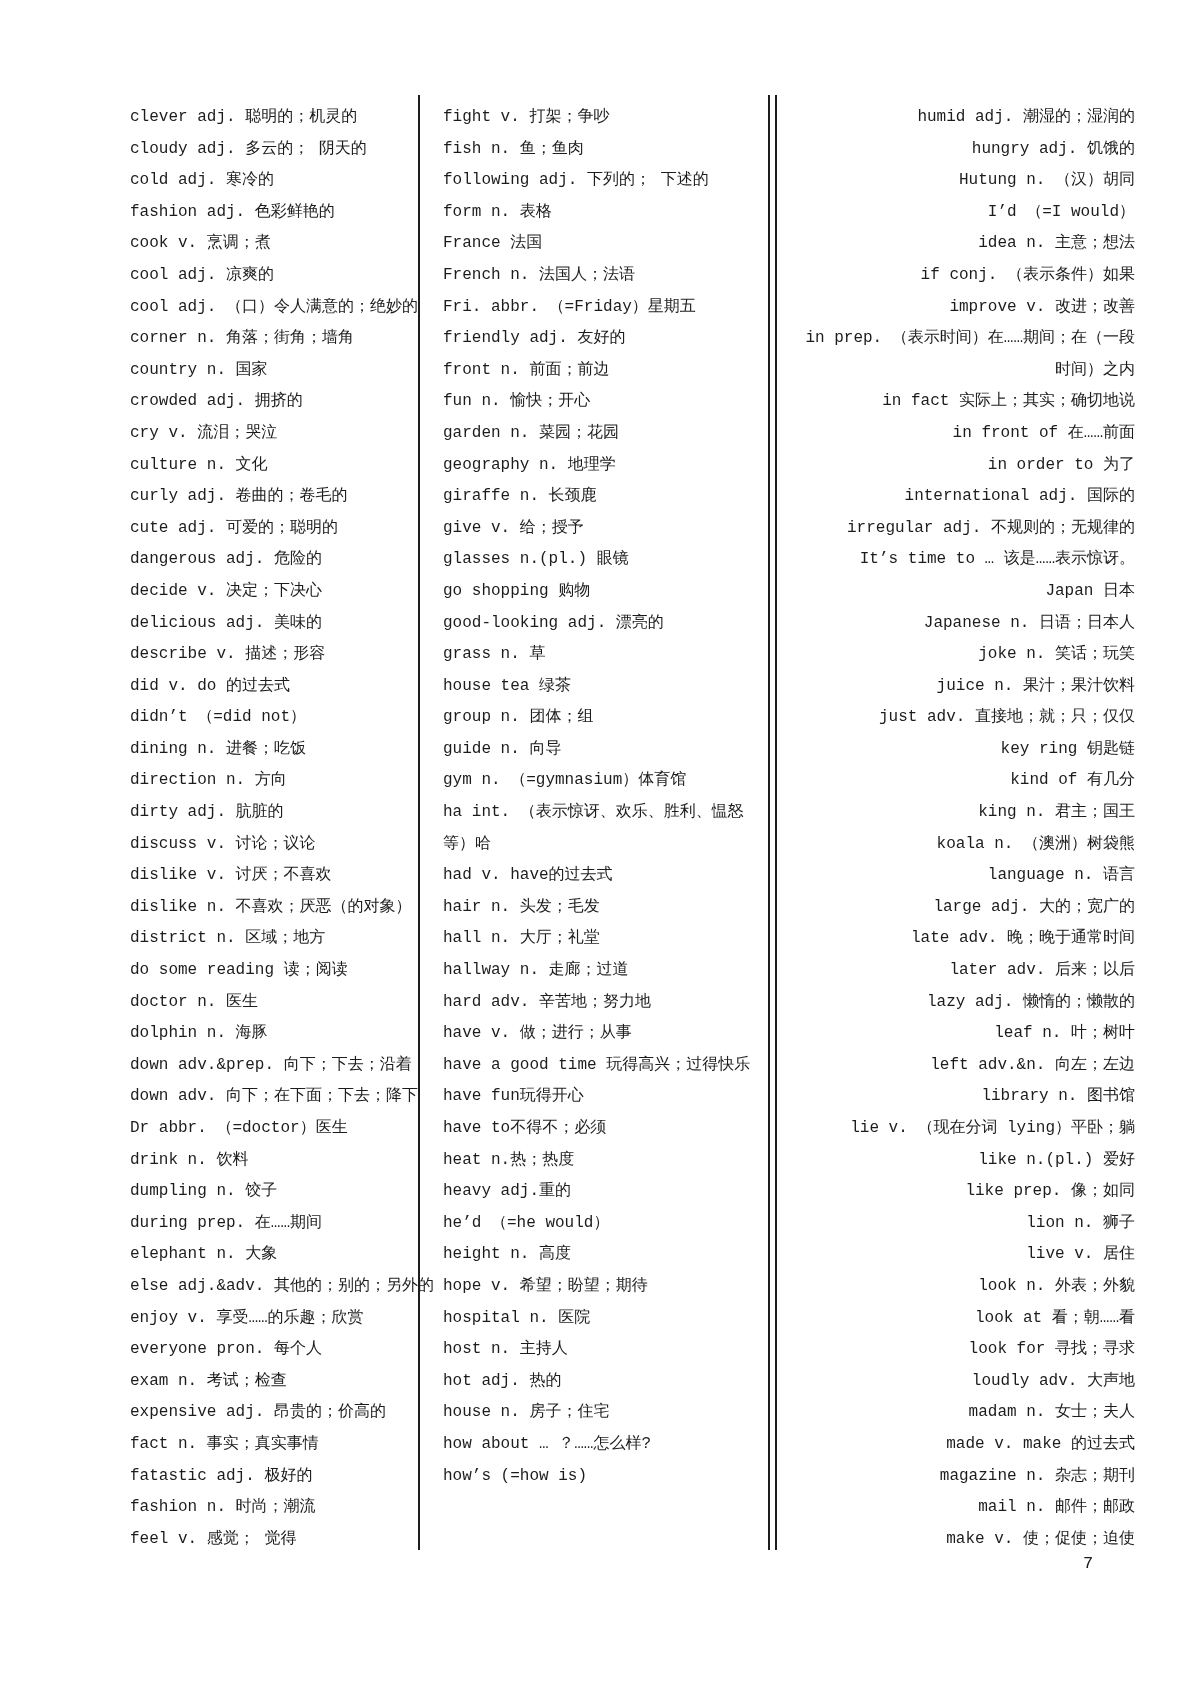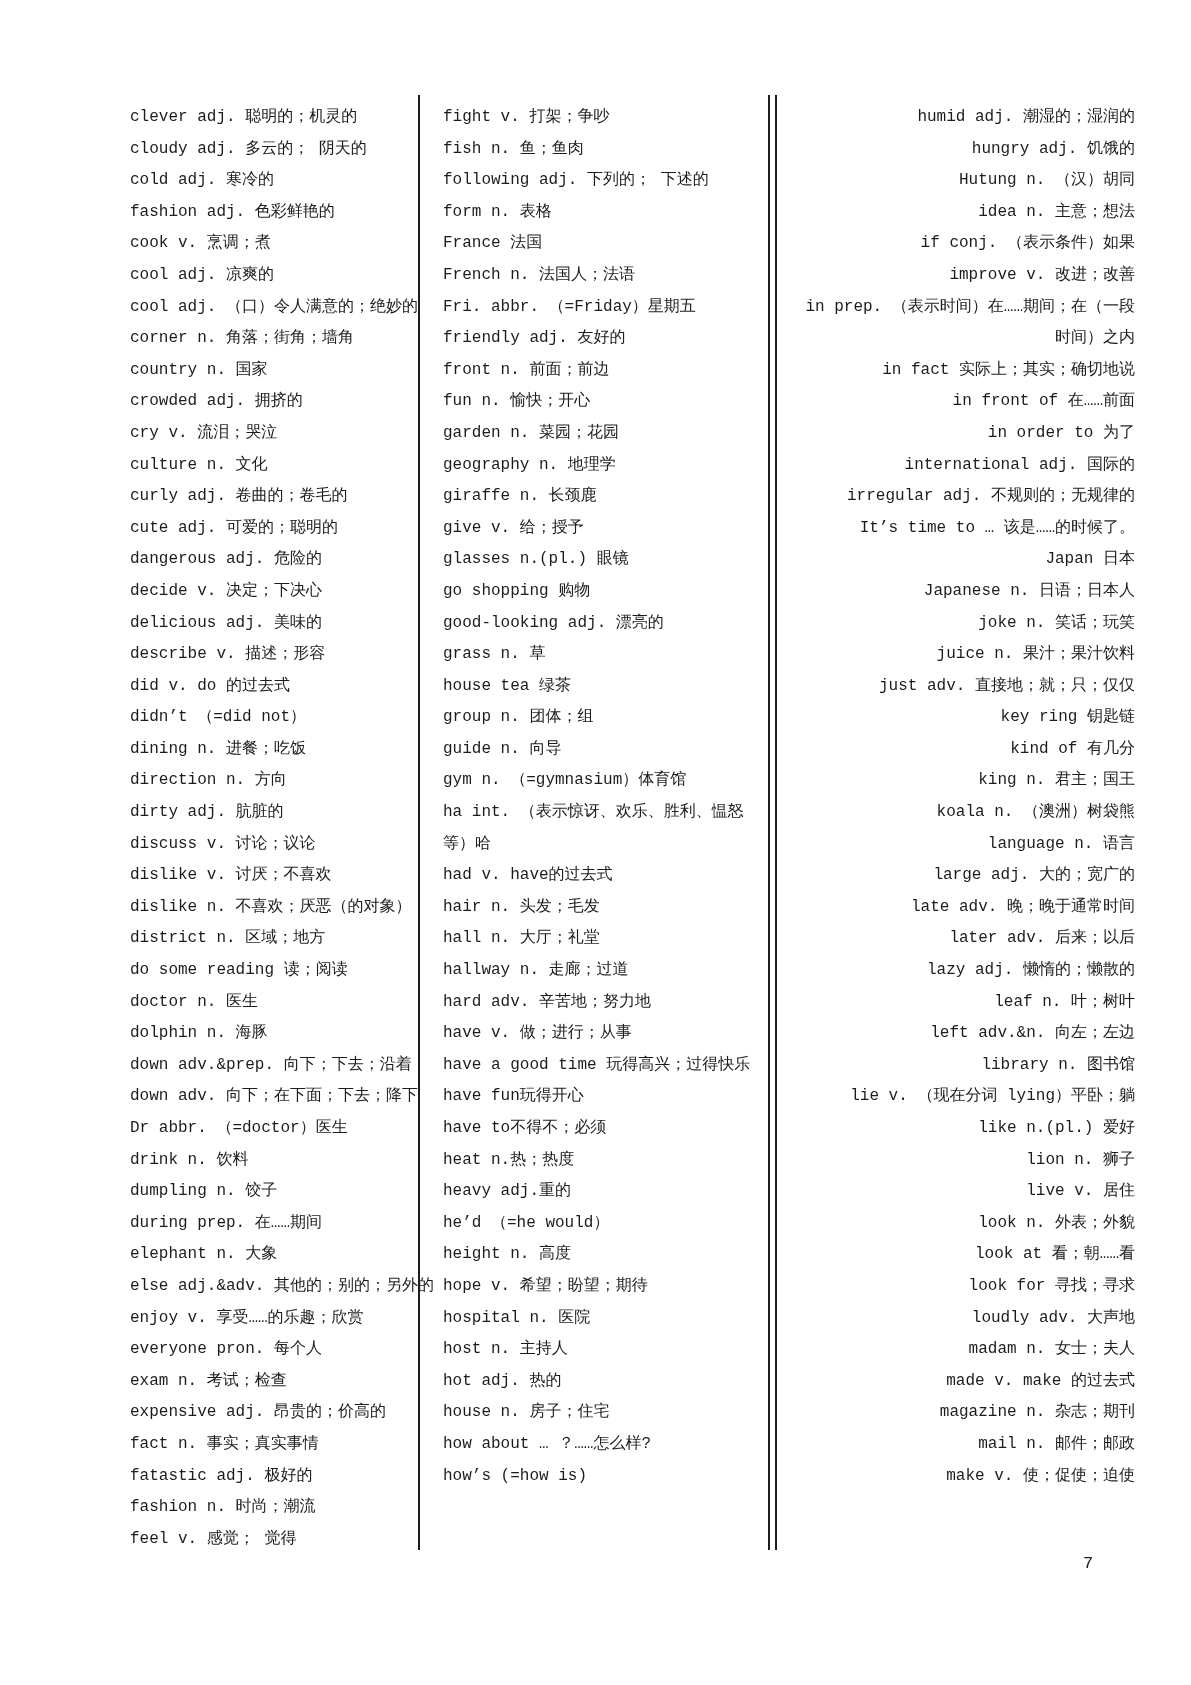--- a/index.html
+++ b/index.html
@@ -156,49 +156,51 @@
       <div class="entry">how about … ？……怎么样?</div>
       <div class="entry">how’s (=how is)</div>
     </div>
 
   <div class="divider-double"></div>
 
   <div class="vcol vcol-3">
       <div class="entry">humid adj. 潮湿的；湿润的</div>
       <div class="entry">hungry adj. 饥饿的</div>
       <div class="entry">Hutung n. （汉）胡同</div>
+      <div class="entry">I’d （=I would）</div>
       <div class="entry">idea n. 主意；想法</div>
       <div class="entry">if conj. （表示条件）如果</div>
       <div class="entry">improve v. 改进；改善</div>
       <div class="entry">in prep. （表示时间）在……期间；在（一段时间）之内</div>
       <div class="entry">in fact 实际上；其实；确切地说</div>
       <div class="entry">in front of 在……前面</div>
       <div class="entry">in order to 为了</div>
       <div class="entry">international adj. 国际的</div>
       <div class="entry">irregular adj. 不规则的；无规律的</div>
-      <div class="entry">It’s time to … 该是……的时候了。</div>
+      <div class="entry">It’s time to … 该是……表示惊讶。</div>
       <div class="entry">Japan 日本</div>
       <div class="entry">Japanese n. 日语；日本人</div>
       <div class="entry">joke n. 笑话；玩笑</div>
       <div class="entry">juice n. 果汁；果汁饮料</div>
       <div class="entry">just adv. 直接地；就；只；仅仅</div>
       <div class="entry">key ring 钥匙链</div>
       <div class="entry">kind of 有几分</div>
       <div class="entry">king n. 君主；国王</div>
       <div class="entry">koala n. （澳洲）树袋熊</div>
       <div class="entry">language n. 语言</div>
       <div class="entry">large adj. 大的；宽广的</div>
       <div class="entry">late adv. 晚；晚于通常时间</div>
       <div class="entry">later adv. 后来；以后</div>
       <div class="entry">lazy adj. 懒惰的；懒散的</div>
       <div class="entry">leaf n. 叶；树叶</div>
       <div class="entry">left adv.&amp;n. 向左；左边</div>
       <div class="entry">library n. 图书馆</div>
       <div class="entry">lie v. （现在分词 lying）平卧；躺</div>
       <div class="entry">like n.(pl.) 爱好</div>
+      <div class="entry">like prep. 像；如同</div>
       <div class="entry">lion n. 狮子</div>
       <div class="entry">live v. 居住</div>
       <div class="entry">look n. 外表；外貌</div>
       <div class="entry">look at 看；朝……看</div>
       <div class="entry">look for 寻找；寻求</div>
       <div class="entry">loudly adv. 大声地</div>
       <div class="entry">madam n. 女士；夫人</div>
       <div class="entry">made v. make 的过去式</div>
       <div class="entry">magazine n. 杂志；期刊</div>
       <div class="entry">mail n. 邮件；邮政</div>

